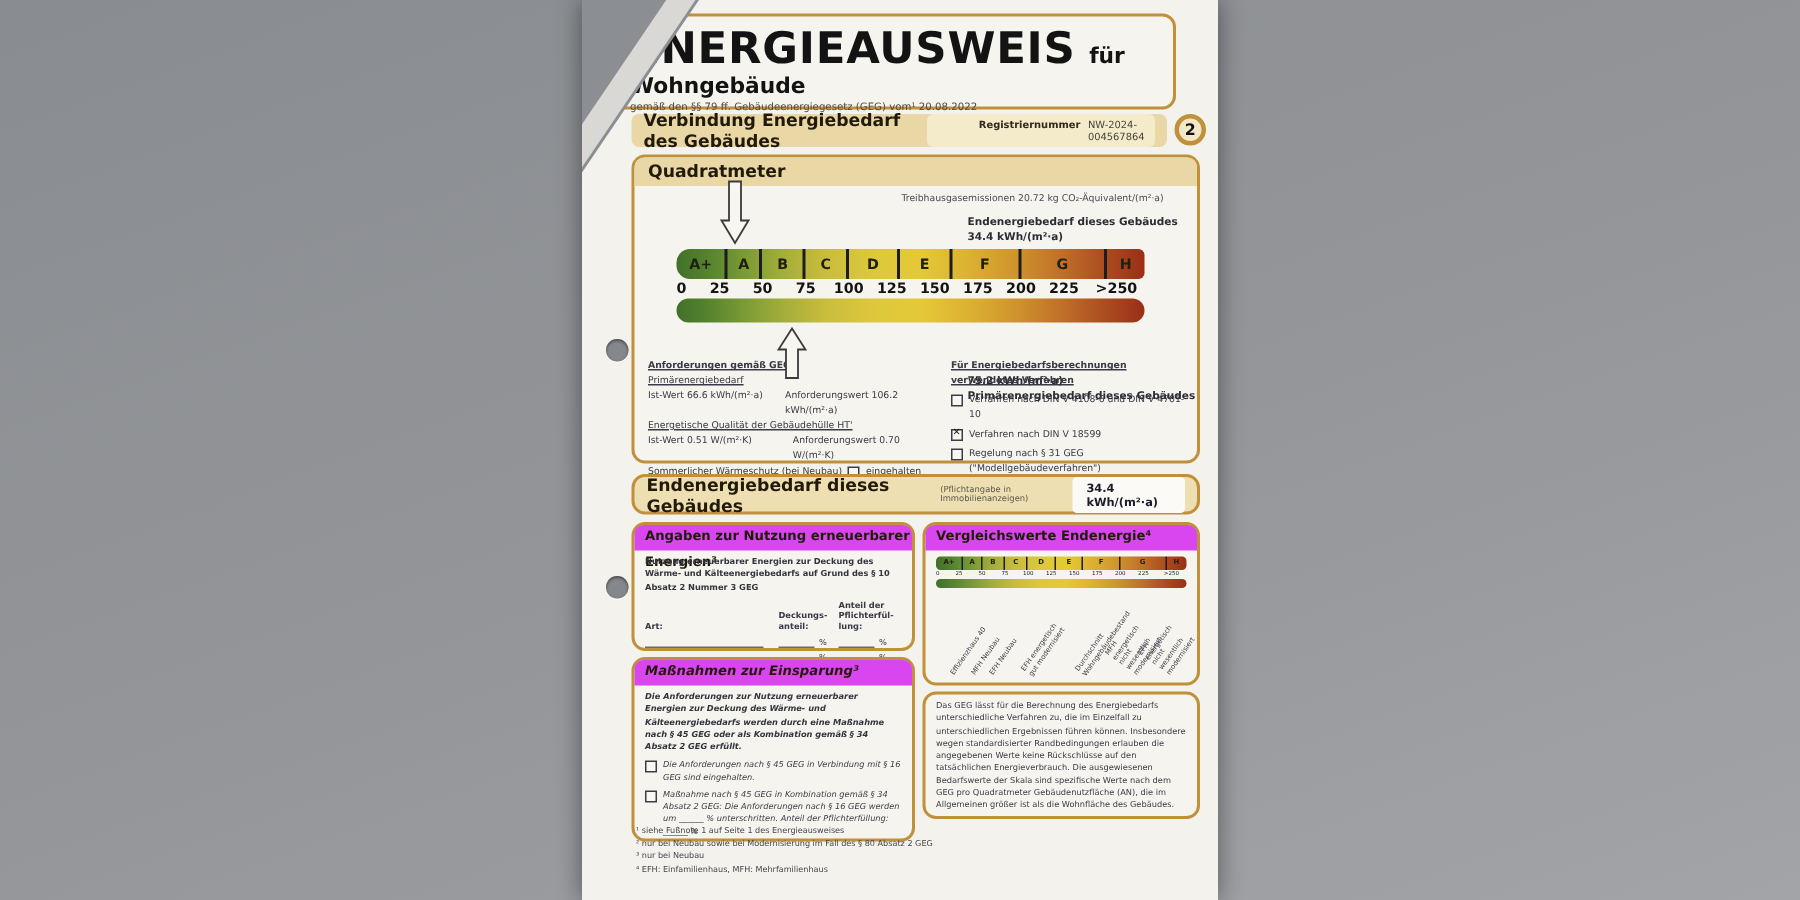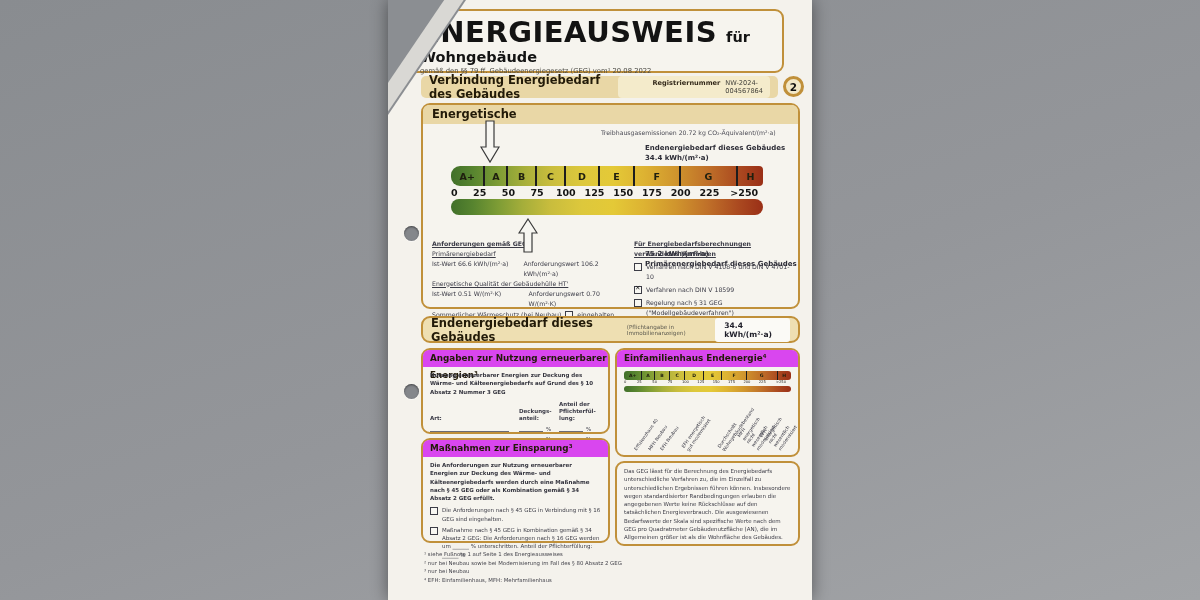--- a/index.html
+++ b/index.html
@@ -54,21 +54,21 @@
   .cb{flex:0 0 auto;width:6px;height:6px;border:1px solid #3c3c46;background:#f8f7f2;position:relative;margin-top:1px;}
   .cb.checked::after{content:"✕";position:absolute;left:0;top:-1.5px;font-size:6.5px;color:#222;line-height:1;}
 
   .strip2{left:33px;top:316px;width:379px;height:27px;background:#eedfb2;display:flex;align-items:center;padding:0 8px;}
   .strip2-title{font-size:11.5px;font-weight:bold;color:#221a08;}
   .strip2-note{font-size:5.6px;color:#5a584e;margin-left:7px;}
   .strip2-value{margin-left:auto;background:#fbfaf6;border-radius:3px;padding:3px 9px;font-size:7.6px;font-weight:bold;color:#1d1d28;}
 
   .smallbox .band2{height:17px;line-height:17px;font-size:8.8px;font-weight:bold;background:#d946ef;border-radius:6px 6px 0 0;padding-left:7px;color:#221a08;}
   .angaben{left:33px;top:348px;width:189px;height:86px;}
-  .massnahmen{left:33px;top:438px;width:189px;height:105px;}
+  .massnahmen{left:33px;top:438px;width:189px;height:123px;font-style:italic;}
   .vergleich{left:227px;top:348px;width:185px;height:109px;}
   .erlaeut{left:227px;top:461px;width:185px;height:85px;}
   .boxbody{padding:4px 7px;}
   .intro{font-size:5.5px;font-weight:bold;color:#35353f;line-height:1.5;}
   .smalltext{font-size:5.5px;color:#3c3c46;line-height:1.5;}
 
   .etable{margin-top:5px;font-size:5.5px;color:#3a3a46;}
   .ethead{display:flex;align-items:flex-end;font-weight:bold;line-height:1.3;}
   .ethead .h1{flex:1;} .ethead .h2{width:40px;white-space:pre-line;} .ethead .h3{width:42px;white-space:pre-line;}
   .etrow{display:flex;align-items:flex-end;height:10px;}
@@ -106,21 +106,21 @@
     <div class="section-strip">
       <span class="section-strip-title">Verbindung Energiebedarf des Gebäudes</span>
       <span class="reg-box">
         <span class="reg-label">Registriernummer</span>
         <span class="reg-value">NW-2024-004567864</span>
       </span>
     </div>
     <div class="page-badge">2</div>
 
     <div class="goldbox eb-box" style="position:absolute;">
-      <div class="band eb-band">Energetische</div>
+      <div class="band eb-band">Quadratmeter</div>
       <div class="ghg">Treibhausgasemissionen 20.72 kg CO₂-Äquivalent/(m²·a)</div>
       <div class="annot annot-end">
         <div>Endenergiebedarf dieses Gebäudes</div>
         <div>34.4 kWh/(m²·a)</div>
       </div>
 
       <svg class="arrow" style="left:57px;top:15px;" width="20" height="44" viewBox="0 0 20 44">
         <path d="M6 1 L14 1 L14 27 L19 27 L10 42 L1 27 L6 27 Z" fill="#f7f6f1" stroke="#3a3a3a" stroke-width="1.2"></path>
       </svg>
 
@@ -269,21 +269,21 @@
           </div>
           <div class="cbrow smalltext">
             <span class="cb"></span>
             <span>Maßnahme nach § 45 GEG in Kombination gemäß § 34 Absatz 2 GEG: Die Anforderungen nach § 16 GEG werden um ______ % unterschritten. Anteil der Pflichterfüllung: ______ %</span>
           </div>
         </div>
       </div>
     </div>
 
     <div class="goldbox smallbox vergleich">
-      <div class="band2">Einfamilienhaus Endenergie⁴</div>
+      <div class="band2">Vergleichswerte Endenergie⁴</div>
       <div class="boxbody">
         <div class="mini-letters grad">
           <span style="flex:0 0 11.04%">A+</span>
           <span style="flex:0 0 7.36%">A</span>
           <span style="flex:0 0 9.2%">B</span>
           <span style="flex:0 0 9.2%">C</span>
           <span style="flex:0 0 11.04%">D</span>
           <span style="flex:0 0 11.04%">E</span>
           <span style="flex:0 0 14.72%">F</span>
           <span style="flex:0 0 18.4%">G</span>

